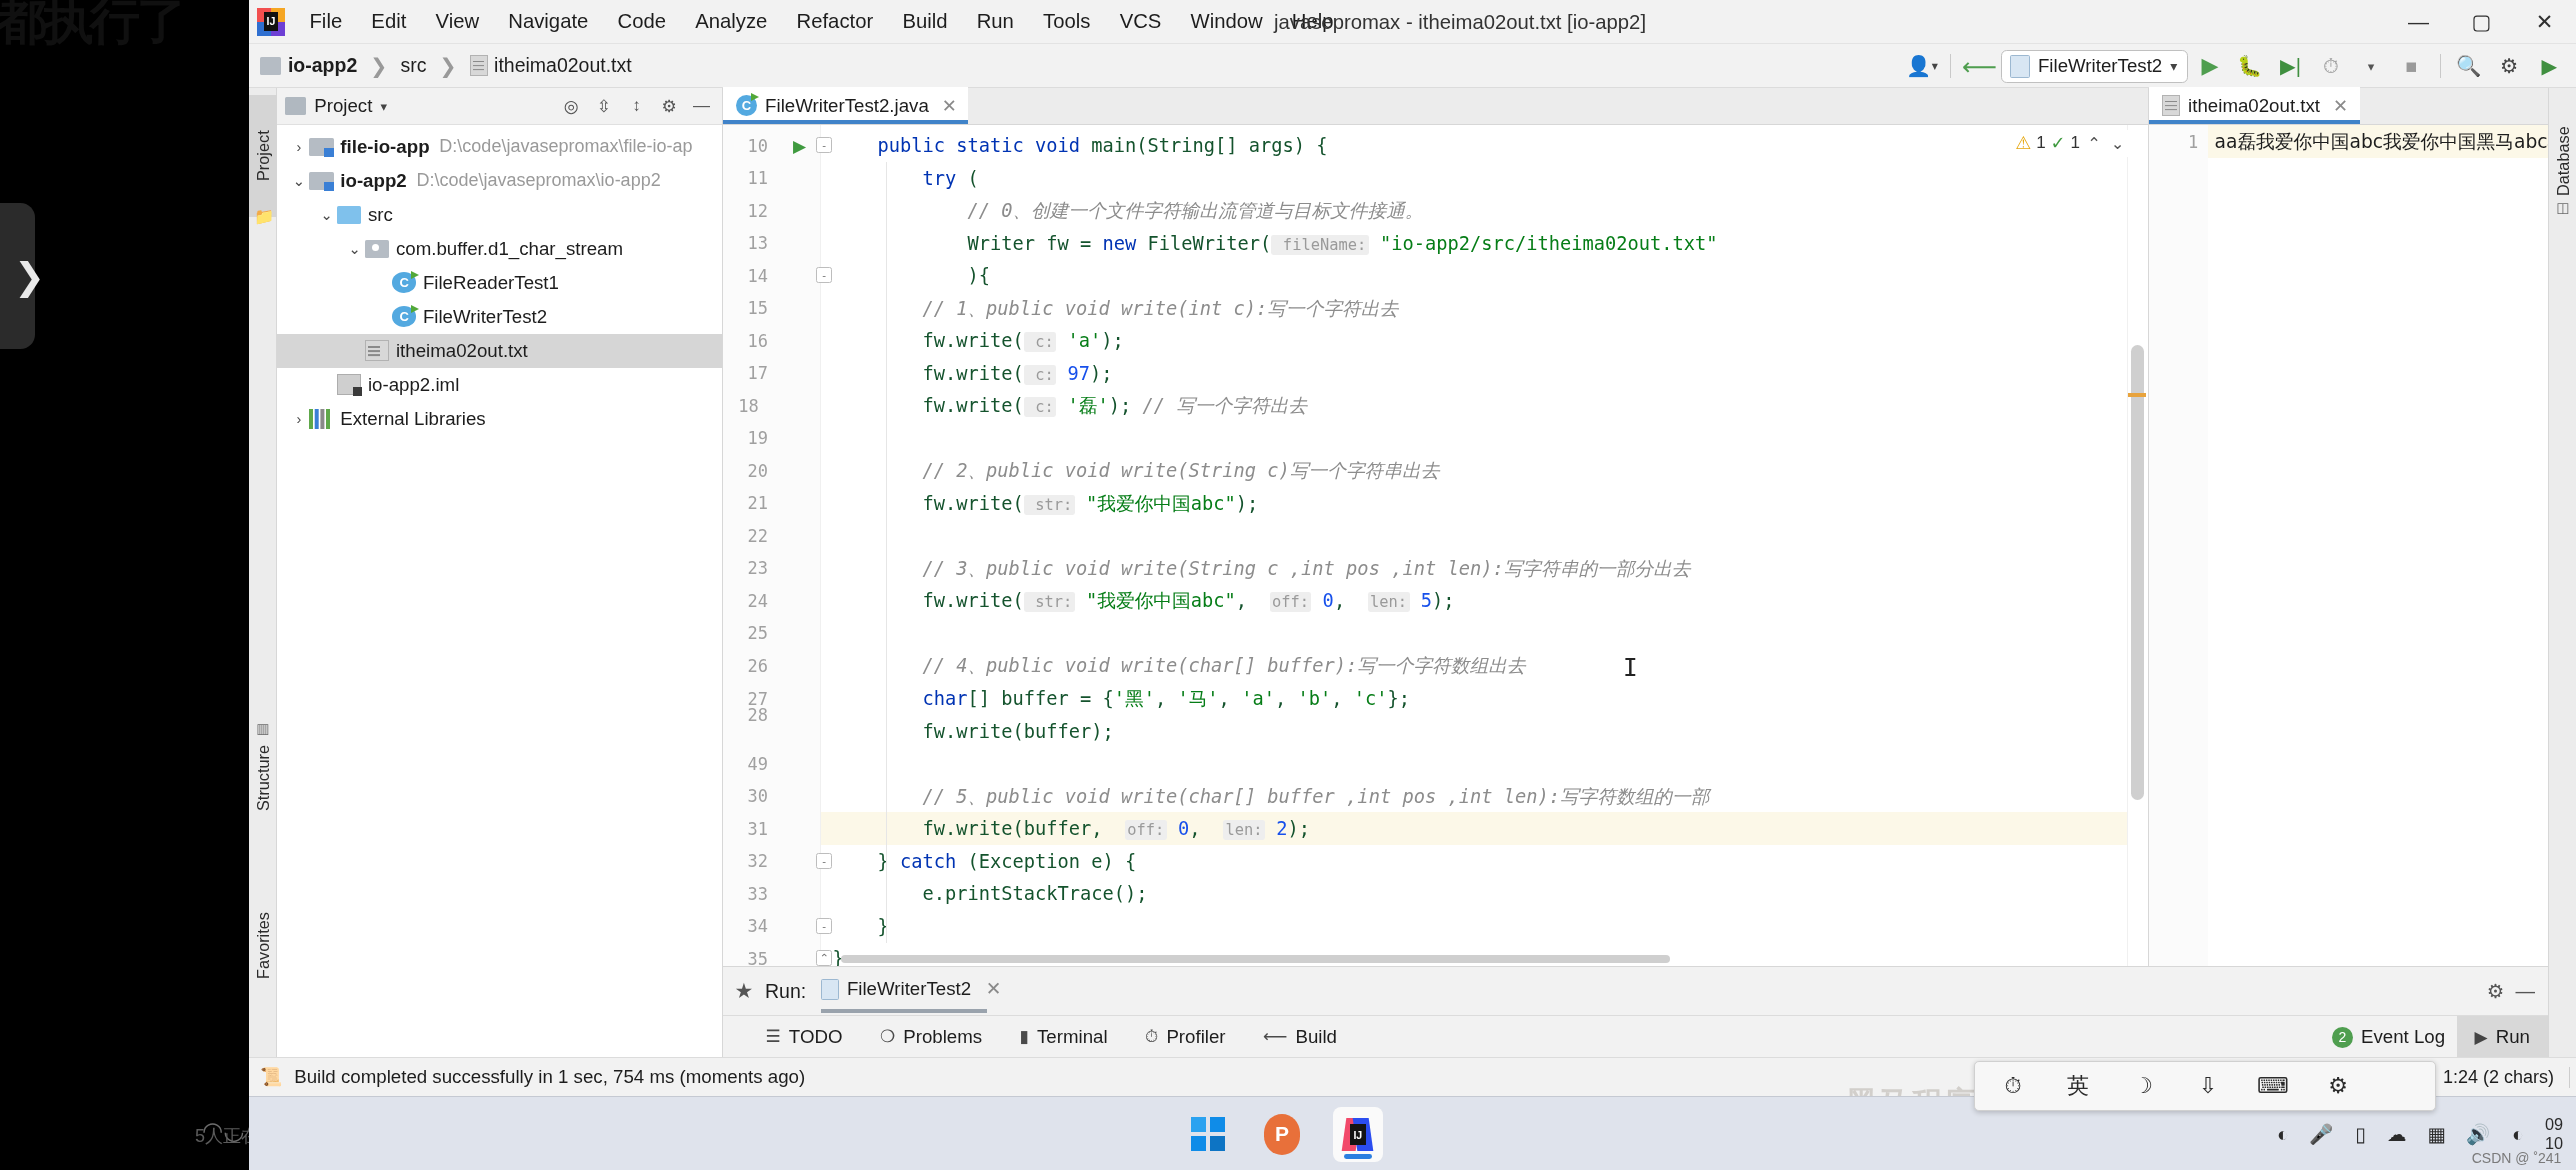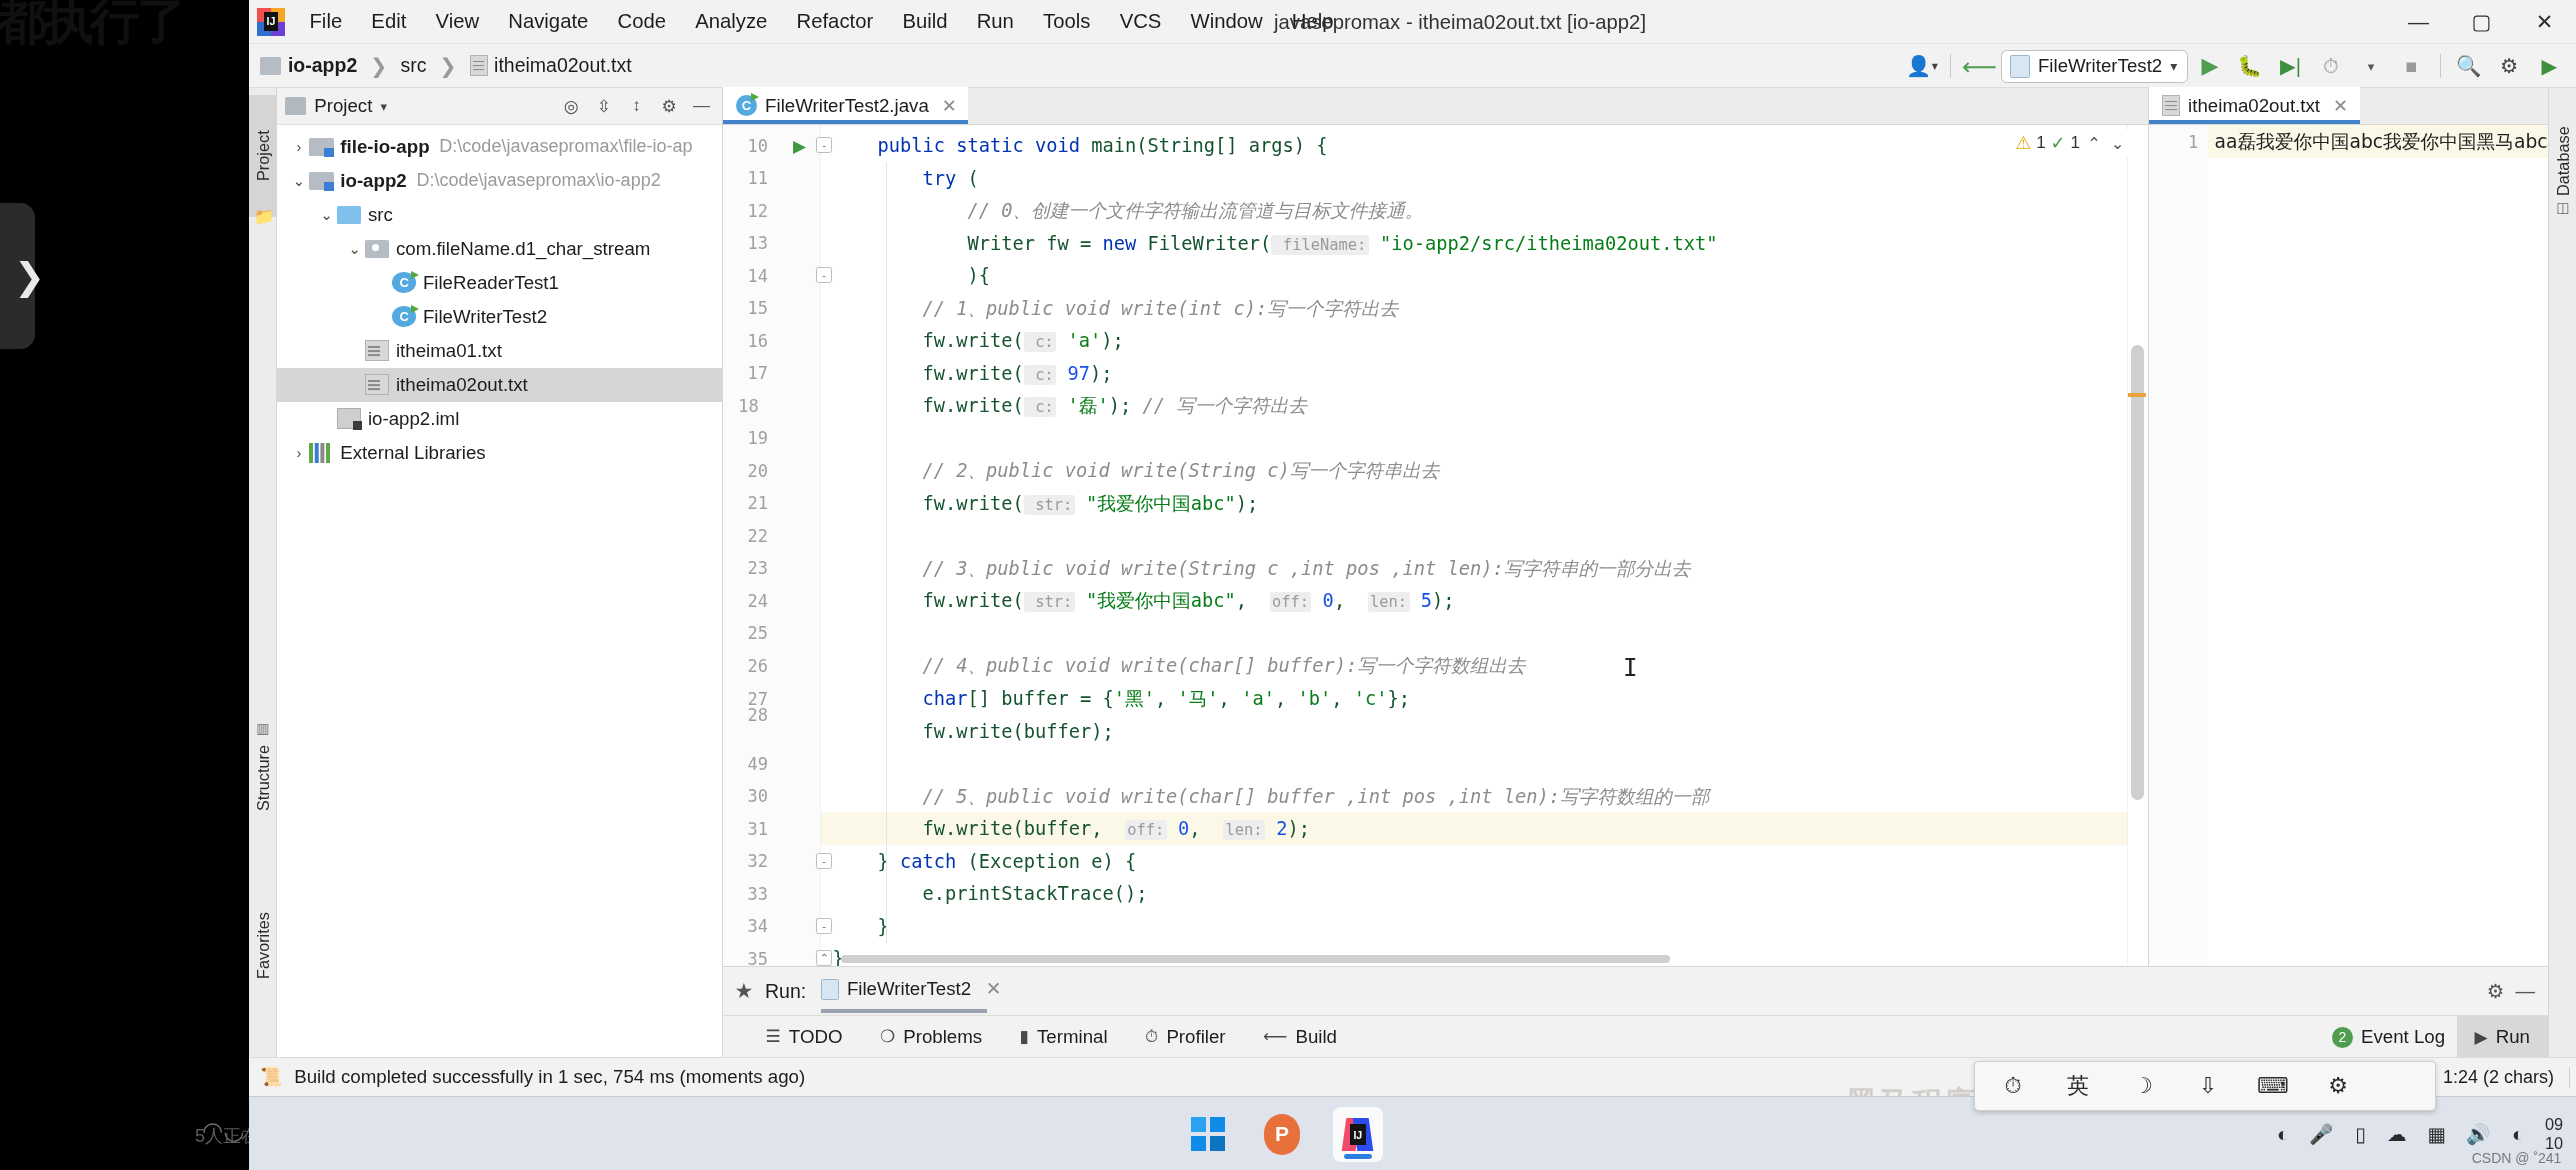--- a/index.html
+++ b/index.html
@@ -463,36 +463,31 @@
               <span class="tpath">D:\code\javasepromax\io-app2</span>
             </div>
             <div class="tree-row" style="padding-left: 39px;">
               <span class="arrow">⌄</span>
               <span class="ticon ic-srcfolder"></span>
               <span class="tlabel">src</span>
             </div>
             <div class="tree-row" style="padding-left: 67px;">
               <span class="arrow">⌄</span>
               <span class="ticon ic-pkg"></span>
-              <span class="tlabel">com.fileName.d1_char_stream</span>
+              <span class="tlabel">com.buffer.d1_char_stream</span>
             </div>
             <div class="tree-row" style="padding-left: 94px;">
               <span class="arrow"></span>
               <span class="ticon ic-class">C</span>
               <span class="tlabel">FileReaderTest1</span>
             </div>
             <div class="tree-row" style="padding-left: 94px;">
               <span class="arrow"></span>
               <span class="ticon ic-class">C</span>
               <span class="tlabel">FileWriterTest2</span>
-            </div>
-            <div class="tree-row" style="padding-left: 67px;">
-              <span class="arrow"></span>
-              <span class="ticon ic-txt"></span>
-              <span class="tlabel">itheima01.txt</span>
             </div>
             <div class="tree-row selected" style="padding-left: 67px;">
               <span class="arrow"></span>
               <span class="ticon ic-txt"></span>
               <span class="tlabel">itheima02out.txt</span>
             </div>
             <div class="tree-row" style="padding-left: 39px;">
               <span class="arrow"></span>
               <span class="ticon ic-iml"></span>
               <span class="tlabel">io-app2.iml</span>

